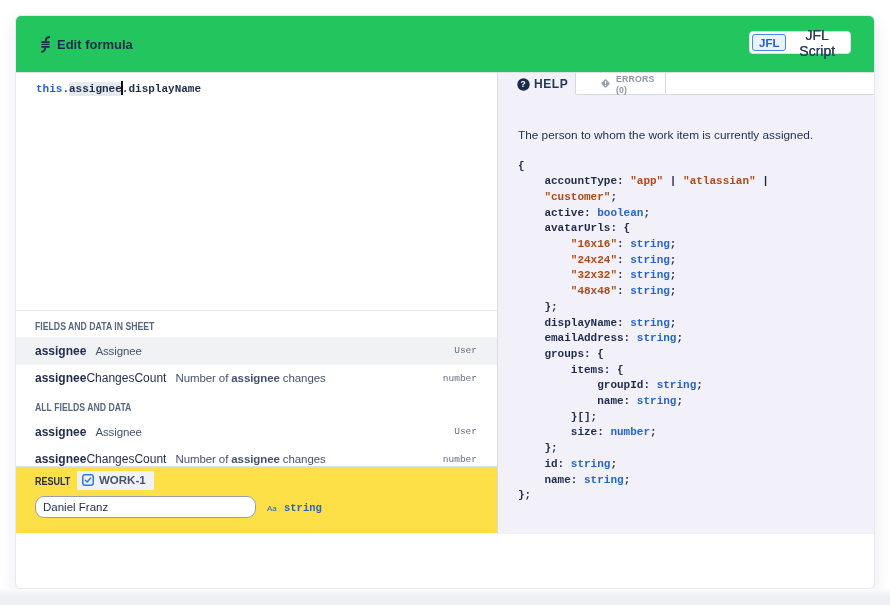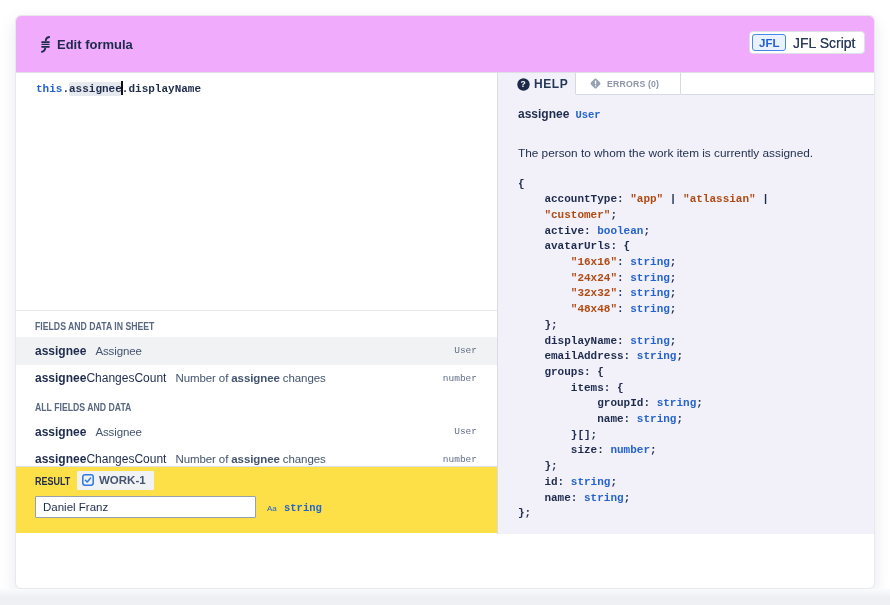--- a/index.html
+++ b/index.html
@@ -5,24 +5,24 @@
 * { margin:0; padding:0; box-sizing:border-box; }
 html,body { width:890px; height:605px; background:#fff; font-family:"Liberation Sans", sans-serif; overflow:hidden; }
 body::after { content:""; position:absolute; left:0; top:589px; width:890px; height:16px; background:linear-gradient(180deg, #fafbfc 0%, #edeff3 55%, #eef0f3 100%); }
 .modal {
   position:absolute; left:15px; top:15px; width:860px; height:574px;
   background:#fff; border:1px solid #e7e9ec; border-radius:6px;
   box-shadow:0 6px 16px rgba(9,30,66,.10);
   overflow:hidden;
 }
 
-.header { position:absolute; top:0; left:0; right:0; height:57px; border-bottom:1px solid #dcdfe4; background:#f0abfc; }
+.header { position:absolute; top:0; left:0; right:0; height:57px; border-bottom:1px solid #dcdfe4; background:#22c55e; }
 .ficon { position:absolute; left:25px; top:20px; width:9px; height:17px; }
 .htitle { position:absolute; left:41px; top:21px; font-size:13px; font-weight:bold; color:#1c2b4a; }
-.toggle { position:absolute; left:733px; top:15px; width:116px; height:23px; border:1px solid #dcdfe4; border-radius:4px; background:#fff; display:flex; align-items:center; padding:2px; }
+.toggle { position:absolute; left:733px; top:15px; width:102px; height:23px; border:1px solid #dcdfe4; border-radius:4px; background:#fff; display:flex; align-items:center; padding:2px; }
 .seg-on { height:17px; border:1px solid #4688ec; background:#e9f2fe; border-radius:3px; color:#2360d6; font-weight:bold; font-size:11.5px; padding:0 6px; display:flex; align-items:center; }
 .seg-off { color:#2c3e5d; font-size:14px; flex:1; text-align:center; text-shadow:0 0 .5px #2c3e5d; }
 
 .left { position:absolute; left:0; top:57px; width:482px; height:461px; border-right:1px solid #d8dce2; background:#fff; }
 .formula { position:absolute; left:20px; top:8px; line-height:16px; font-family:"Liberation Mono", monospace; font-size:11px; font-weight:bold; color:#1e2b4d; }
 .formula .kw { color:#2563cf;margin-top:24px; }
 .formula .tok { background:#e6e9ee; border-radius:2px; padding:1px 0; }
 .cursor { display:inline-block; width:2px; height:14px; background:#111; vertical-align:-3px; margin:0 -1px; }
 .listsec { position:absolute; left:0; top:237px; width:481px; height:156px; border-top:1px solid #e8eaee; overflow:hidden; }
 .grplabel { font-size:10px; font-weight:bold; letter-spacing:0; color:#596780; padding:10px 0 0 19px; height:26px; transform-origin:19px 0; transform:scaleX(.87); }
@@ -30,28 +30,28 @@
 .row.hl { background:#f1f2f4; }
 .row .nm { font-weight:bold; }
 .row .desc { color:#44546f; margin-left:9px; font-size:11.5px; letter-spacing:-.1px; }
 .row .desc b { color:#44546f; }
 .row .typ { margin-left:auto; font-family:"Liberation Mono", monospace; font-size:9.5px; color:#626f86; }
 
 .result { position:absolute; left:0; top:393px; width:481px; height:67px; border-top:1px solid #dcdfe4; background:#fde047; }
 .rlabel { position:absolute; left:19px; top:9px; font-size:10px; font-weight:bold; letter-spacing:0; color:#1e2b4d; transform:scaleX(.9); transform-origin:0 0; }
 .chip { position:absolute; left:61px; top:4px; height:18.5px; background:#f1f2f4; border-radius:1px; display:flex; align-items:center; padding:0 8px 0 5px; font-size:11.5px; font-weight:bold; color:#44546f; }
 .chip svg { margin-right:5px; }
-.rinput { position:absolute; left:19px; top:29px; width:221px; height:22px; border:1px solid #97a0af; border-radius:1px; background:#fff; font-size:11.5px; color:#1e2b4d; display:flex; align-items:center; padding-left:7px; }
+.rinput { position:absolute; left:19px; top:29px; width:221px; height:22px; border:1px solid #97a0af; border-radius:9px; background:#fff; font-size:11.5px; color:#1e2b4d; display:flex; align-items:center; padding-left:7px; }
 .aa { position:absolute; left:251px; top:37px; font-size:8px; font-weight:normal; color:#2563cf; }
 .rtype { position:absolute; left:268px; top:35px; font-family:"Liberation Mono", monospace; font-size:10.5px; font-weight:bold; color:#2563cf; }
 
 .right { position:absolute; left:482px; top:57px; width:376px; height:461px; background:#f2f1fa; }
 .tabs { position:absolute; left:0; top:0; right:0; height:22px; display:flex; }
 .tab-help { width:77px; display:flex; align-items:center; padding-left:19px; gap:4px; font-size:12px; font-weight:bold; letter-spacing:.6px; color:#243757; }
-.tab-err { width:106px; background:#fff; border:1px solid #d5d9e0; border-top:none; display:flex; align-items:center; padding-left:13px; gap:5px; font-size:9.7px; font-weight:bold; letter-spacing:.2px; color:#8c95a8; border-radius:0 0 2px 2px; }
+.tab-err { width:91px; background:#fff; border:1px solid #d5d9e0; border-top:none; display:flex; align-items:center; padding-left:24px; gap:5px; font-size:9.7px; font-weight:bold; letter-spacing:.2px; color:#8c95a8; border-radius:0 0 2px 2px; }
 .tab-fill { flex:1; background:#fff; border-bottom:1px solid #d5d9e0; }
 .helpbody { position:absolute; left:20px; top:31px; right:8px; }
 .hname { font-size:12px; font-weight:bold; color:#1e2b4d; }
 .htype { font-family:"Liberation Mono", monospace; font-size:10.5px; font-weight:bold; color:#2563cf; margin-left:6px; }
 .hdesc { margin-top:24px; font-size:11.8px; color:#22314f; letter-spacing:0; }
 .code { margin-top:16.5px; font-family:"Liberation Mono", monospace; font-size:11px; font-weight:bold; color:#1e2b4d; line-height:15.7px; white-space:pre; }
 .code .s { color:#b04a12; }
 .code .t { color:#2563cf;text-align:center; }
 
 .footer { position:absolute; left:0; top:517px; width:858px; height:55px; border-top:1px solid #e4e6ea; background:#fff; }
@@ -133,21 +133,20 @@
         <svg width="13" height="13" viewBox="0 0 13 13">
             <rect x="2.6" y="2.6" width="7.8" height="7.8" rx="1.6" transform="rotate(45 6.5 6.5)" fill="#98a1b0"></rect>
             <rect x="5.9" y="3.4" width="1.3" height="4" rx="0.6" fill="#fff"></rect>
             <rect x="5.9" y="8.2" width="1.3" height="1.3" rx="0.6" fill="#fff"></rect>
           </svg>
         <span style="transform:scaleX(.9); transform-origin:0 50%; display:inline-block;">ERRORS (0)</span>
       </div>
       <div class="tab-fill"></div>
     </div>
     <div class="helpbody">
-      <div><span class="hname">assignee</span><span class="htype">User</span></div>
       <div class="hdesc">The person to whom the work item is currently assigned.</div>
       <div class="code">{
     accountType: <span class="s">"app"</span> | <span class="s">"atlassian"</span> |
     <span class="s">"customer"</span>;
     active: <span class="t">boolean</span>;
     avatarUrls: {
         <span class="s">"16x16"</span>: <span class="t">string</span>;
         <span class="s">"24x24"</span>: <span class="t">string</span>;
         <span class="s">"32x32"</span>: <span class="t">string</span>;
         <span class="s">"48x48"</span>: <span class="t">string</span>;

